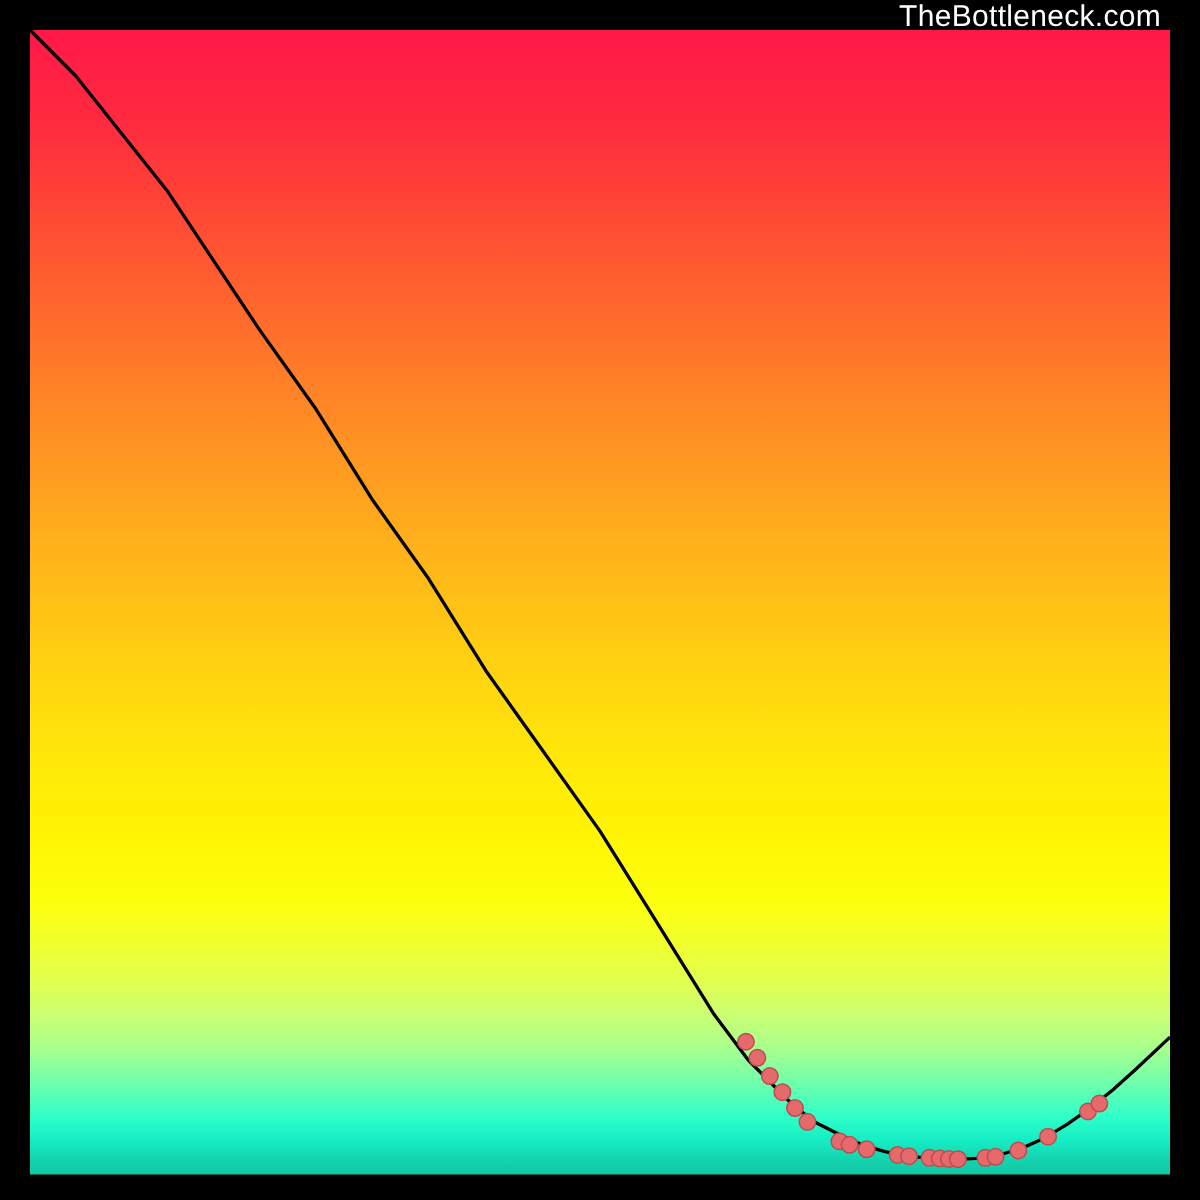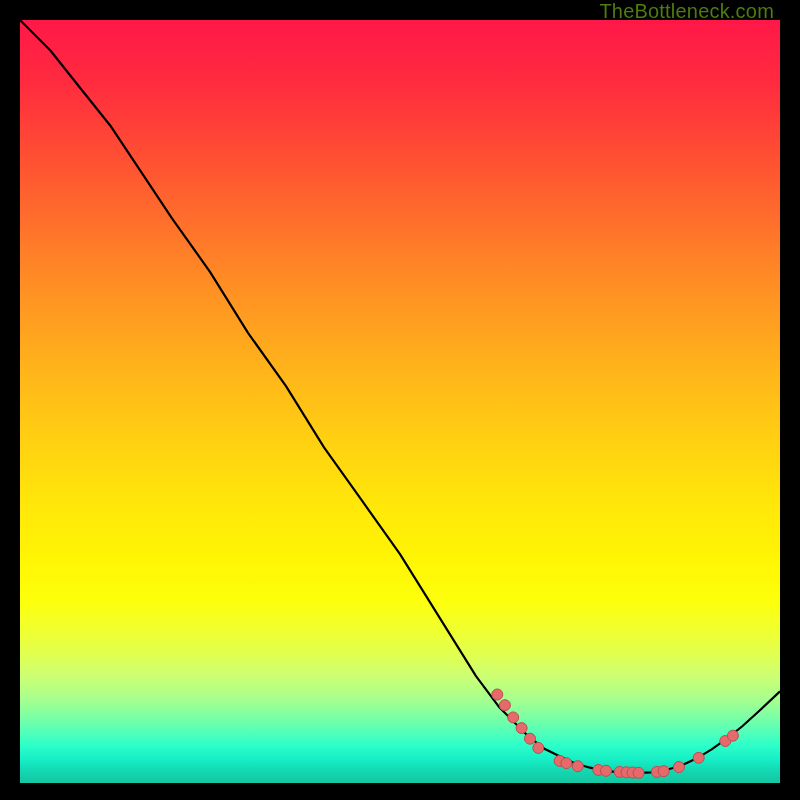--- a/index.html
+++ b/index.html
@@ -50,21 +50,21 @@
     left: 0;
     top: 0;
     width: 760px;
     height: 763px;
     overflow: visible;
   }
   .watermark {
     position: absolute;
     top: 0px;
     right: 26px;
-    color: #4d7c0f;
+    color: #ffffff;
     font-family: Arial, Helvetica, sans-serif;
     font-size: 20px;
     letter-spacing: 0.2px;
     user-select: none;
   }
 </style>
 </head>
 <body>
 <div class="stage">
 

